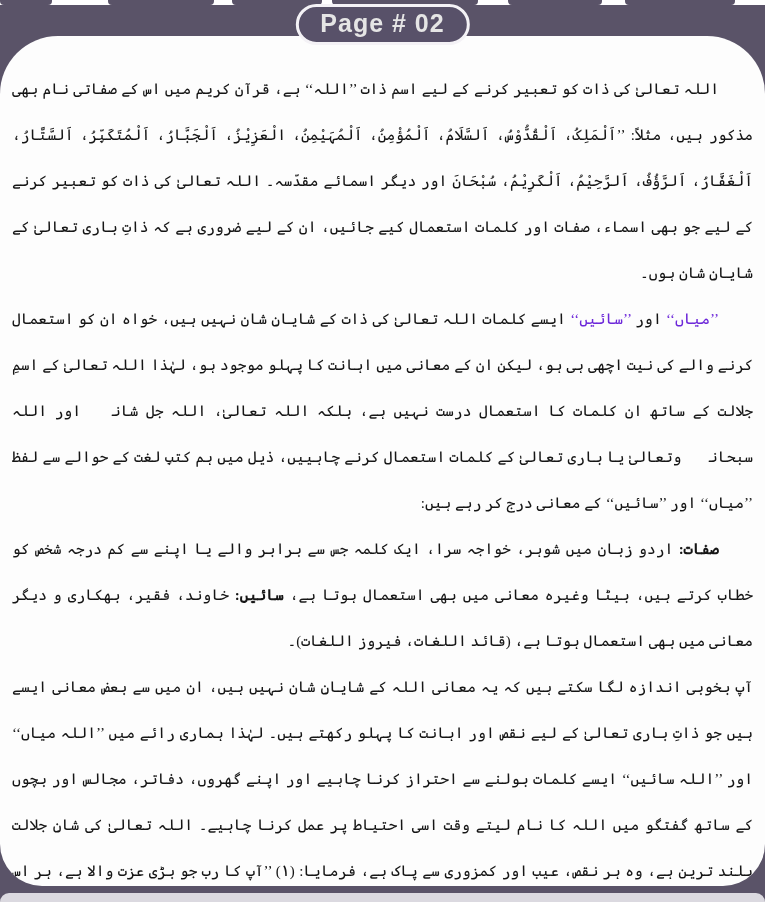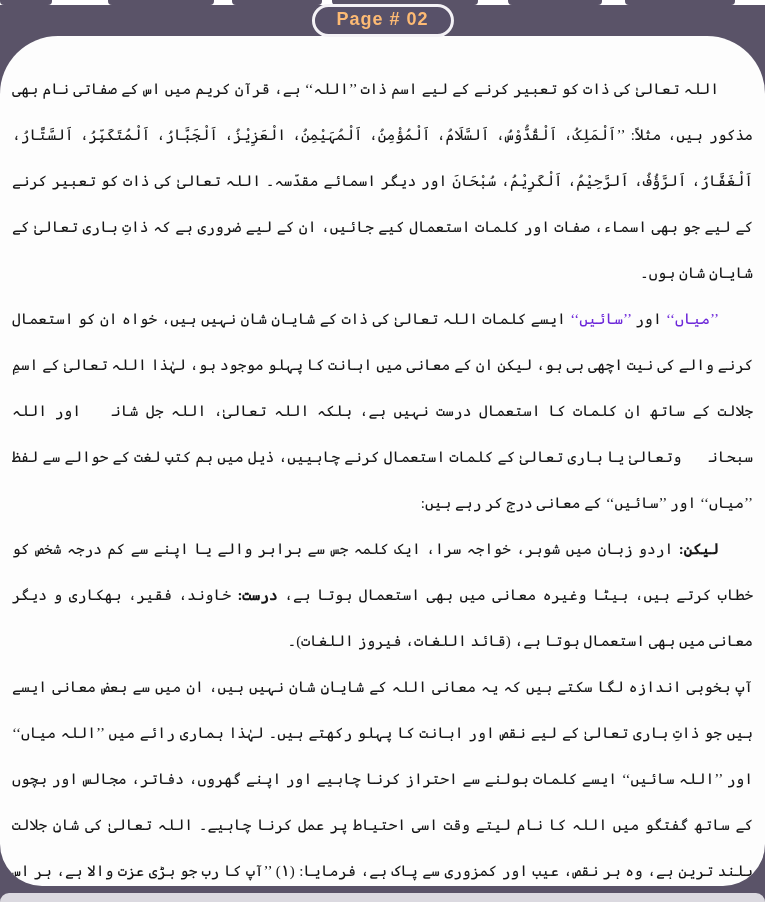--- a/index.html
+++ b/index.html
@@ -16,27 +16,27 @@
   .tab1 { left: 0;    width: 52px;  }
   .tab2 { left: 108px; width: 106px; }
   .tab3 { left: 232px; width: 90px;  }
   .tab4 { left: 332px; width: 146px; }
   .tab5 { left: 508px; width: 94px;  }
   .tab6 { left: 625px; width: 110px; }
 
   .page-badge {
     position: absolute; top: 4px; left: 50%; transform: translateX(-50%);
     background: #585169;
-    color: #fdba74;
+    color: #e5e5e5;
     border: 3px solid #f4f2f6;
     border-radius: 21px;
     padding: 2px 22px 4px;
     font-family: "Liberation Sans", sans-serif;
     font-weight: bold;
-    font-size: 18px;
+    font-size: 25px;
     letter-spacing: 1px;
     z-index: 5;
     white-space: nowrap;
   }
 
   .card {
     position: absolute; top: 36px; left: 0; right: 0; bottom: 16px;
     background: #fdfdfd;
     border-radius: 58px 58px 42px 42px;
     padding: 30px 12px 0;
@@ -80,19 +80,19 @@
 <div class="page-badge">
   <span>Page # 02</span>
 </div>
 
 <div class="card">
 
   <p class="urdu indent"><span>اللہ تعالیٰ کی ذات کو تعبیر کرنے کے لیے اسم ذات ’’اللہ‘‘ ہے، قرآن کریم میں اس کے صفاتی نام بھی مذکور ہیں، مثلاً: </span><span>’’اَلْمَلِکُ، اَلْقُدُّوْسُ، اَلسَّلَامُ، اَلْمُؤْمِنُ، اَلْمُہَیْمِنُ، الْعَزِیْزُ، اَلْجَبَّارُ، اَلْمُتَکَبِّرُ، اَلسَّتَّارُ، اَلْغَفَّارُ، اَلرَّؤُفُ، اَلرَّحِیْمُ، اَلْکَرِیْمُ، سُبْحَانَ </span><span>اور دیگر اسمائے مقدّسہ۔ اللہ تعالیٰ کی ذات کو تعبیر کرنے کے لیے جو بھی اسماء، صفات اور کلمات استعمال کیے جائیں، ان کے لیے ضروری ہے کہ ذاتِ باری تعالیٰ کے شایانِ شان ہوں۔</span></p>
 
   <p class="urdu indent"><span class="red">’’میاں‘‘</span><span> اور </span><span class="red">’’سائیں‘‘</span><span> ایسے کلمات اللہ تعالیٰ کی ذات کے شایانِ شان نہیں ہیں، خواہ ان کو استعمال کرنے والے کی نیت اچھی ہی ہو، لیکن ان کے معانی میں اہانت کا پہلو موجود ہو، لہٰذا اللہ تعالیٰ کے اسمِ جلالت کے ساتھ ان کلمات کا استعمال درست نہیں ہے، بلکہ اللہ تعالیٰ، اللہ جل شانہٗ اور اللہ سبحانہٗ وتعالیٰ یا باری تعالیٰ کے کلمات استعمال کرنے چاہییں، ذیل میں ہم کتبِ لغت کے حوالے سے لفظ ’’میاں‘‘ اور ’’سائیں‘‘ کے معانی درج کر رہے ہیں:</span></p>
 
-  <p class="urdu indent"><span class="bold">لیکن:</span><span> اردو زبان میں شوہر، خواجہ سرا، ایک کلمہ جس سے برابر والے یا اپنے سے کم درجہ شخص کو خطاب کرتے ہیں، بیٹا وغیرہ معانی میں بھی استعمال ہوتا ہے، </span><span class="bold">درست:</span><span> خاوند، فقیر، بھکاری و دیگر معانی میں بھی استعمال ہوتا ہے، (قائد اللغات، فیروز اللغات)۔</span></p>
+  <p class="urdu indent"><span class="bold">صفات:</span><span> اردو زبان میں شوہر، خواجہ سرا، ایک کلمہ جس سے برابر والے یا اپنے سے کم درجہ شخص کو خطاب کرتے ہیں، بیٹا وغیرہ معانی میں بھی استعمال ہوتا ہے، </span><span class="bold">سائیں:</span><span> خاوند، فقیر، بھکاری و دیگر معانی میں بھی استعمال ہوتا ہے، (قائد اللغات، فیروز اللغات)۔</span></p>
 
   <p class="urdu"><span>آپ بخوبی اندازہ لگا سکتے ہیں کہ یہ معانی اللہ کے شایانِ شان نہیں ہیں، ان میں سے بعض معانی ایسے ہیں جو ذاتِ باری تعالیٰ کے لیے نقص اور اہانت کا پہلو رکھتے ہیں۔ لہٰذا ہماری رائے میں ’’اللہ میاں‘‘ اور ’’اللہ سائیں‘‘ ایسے کلمات بولنے سے احتراز کرنا چاہیے اور اپنے گھروں، دفاتر، مجالس اور بچوں کے ساتھ گفتگو میں اللہ کا نام لیتے وقت اسی احتیاط پر عمل کرنا چاہیے۔ اللہ تعالیٰ کی شانِ جلالت بلند ترین ہے، وہ ہر نقص، عیب اور کمزوری سے پاک ہے، فرمایا: (۱) ’’آپ کا رب جو بڑی عزت والا ہے، ہر اس عیب سے پاک ہے جو وہ بیان کرتے ہیں، (الصافات:180)‘‘، (۲) ’’اور سب سے اچھے نام اللہ ہی کے ہیں تو اسے ان (ہی) ناموں سے پکارو اور انہیں چھوڑ دو جو اس کے ناموں میں راہِ حق سے انحراف کرتے ہیں، (الاعراف:180)‘‘۔</span></p>
 
 </div>
 
 <div class="bottom-strip"></div>
 
 </body></html>

